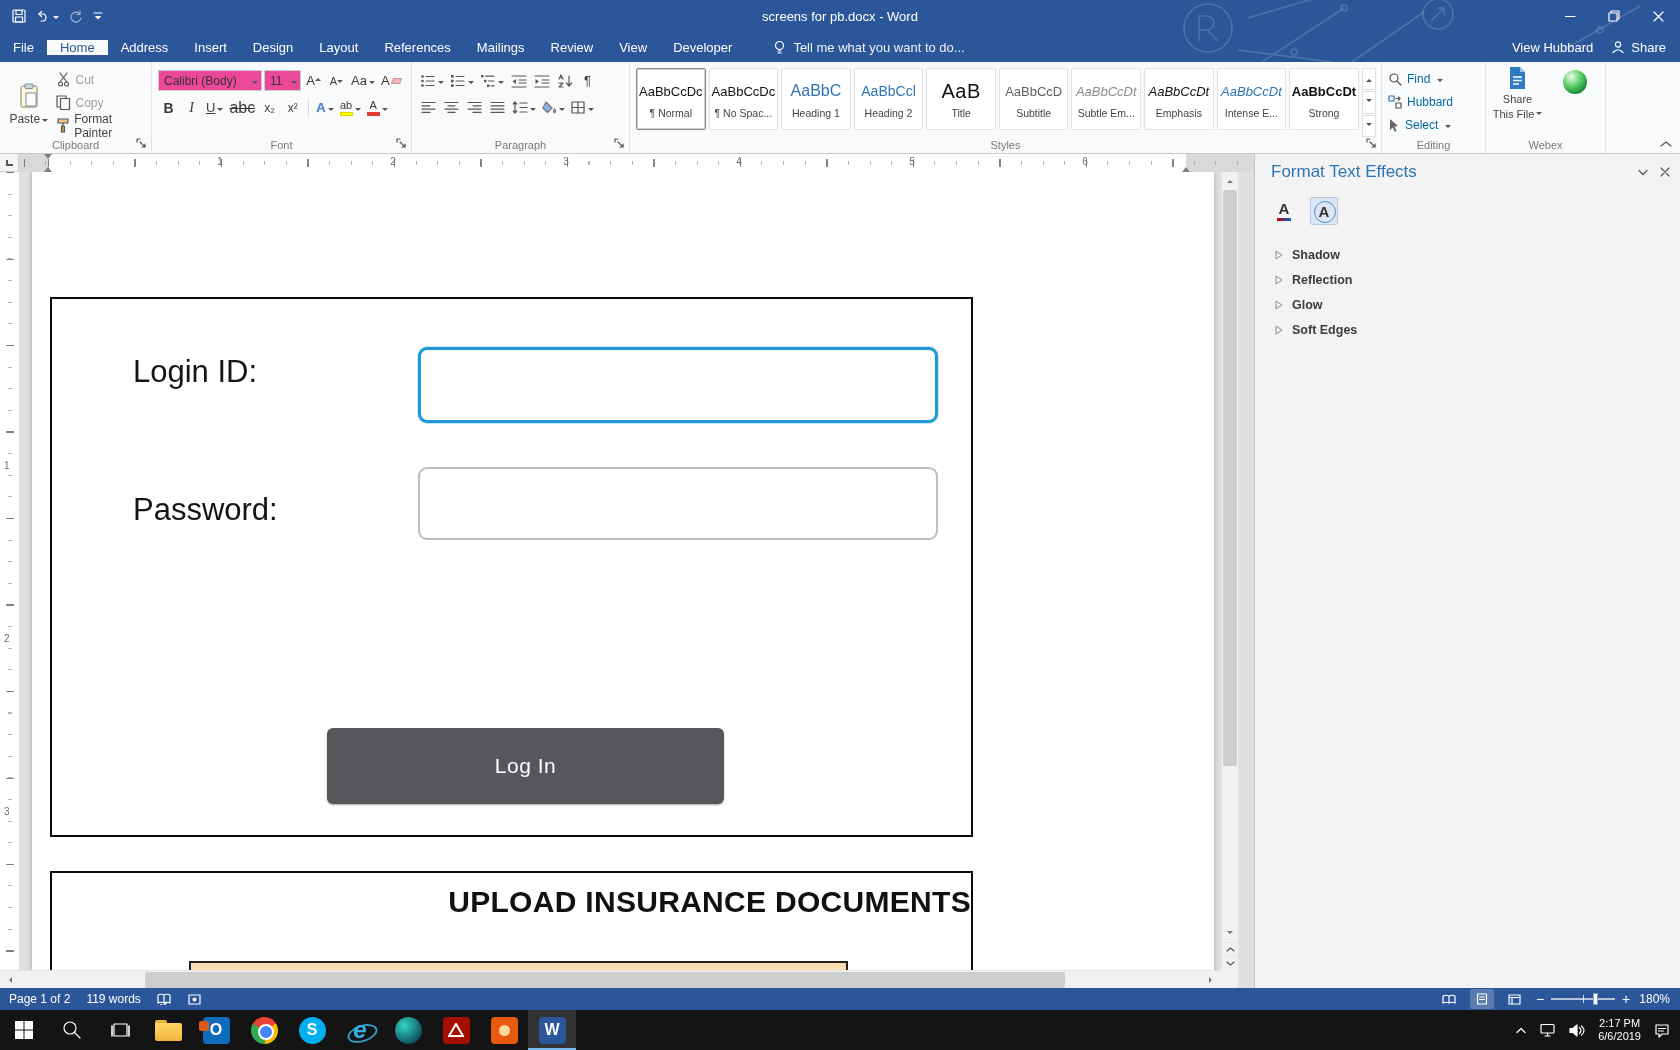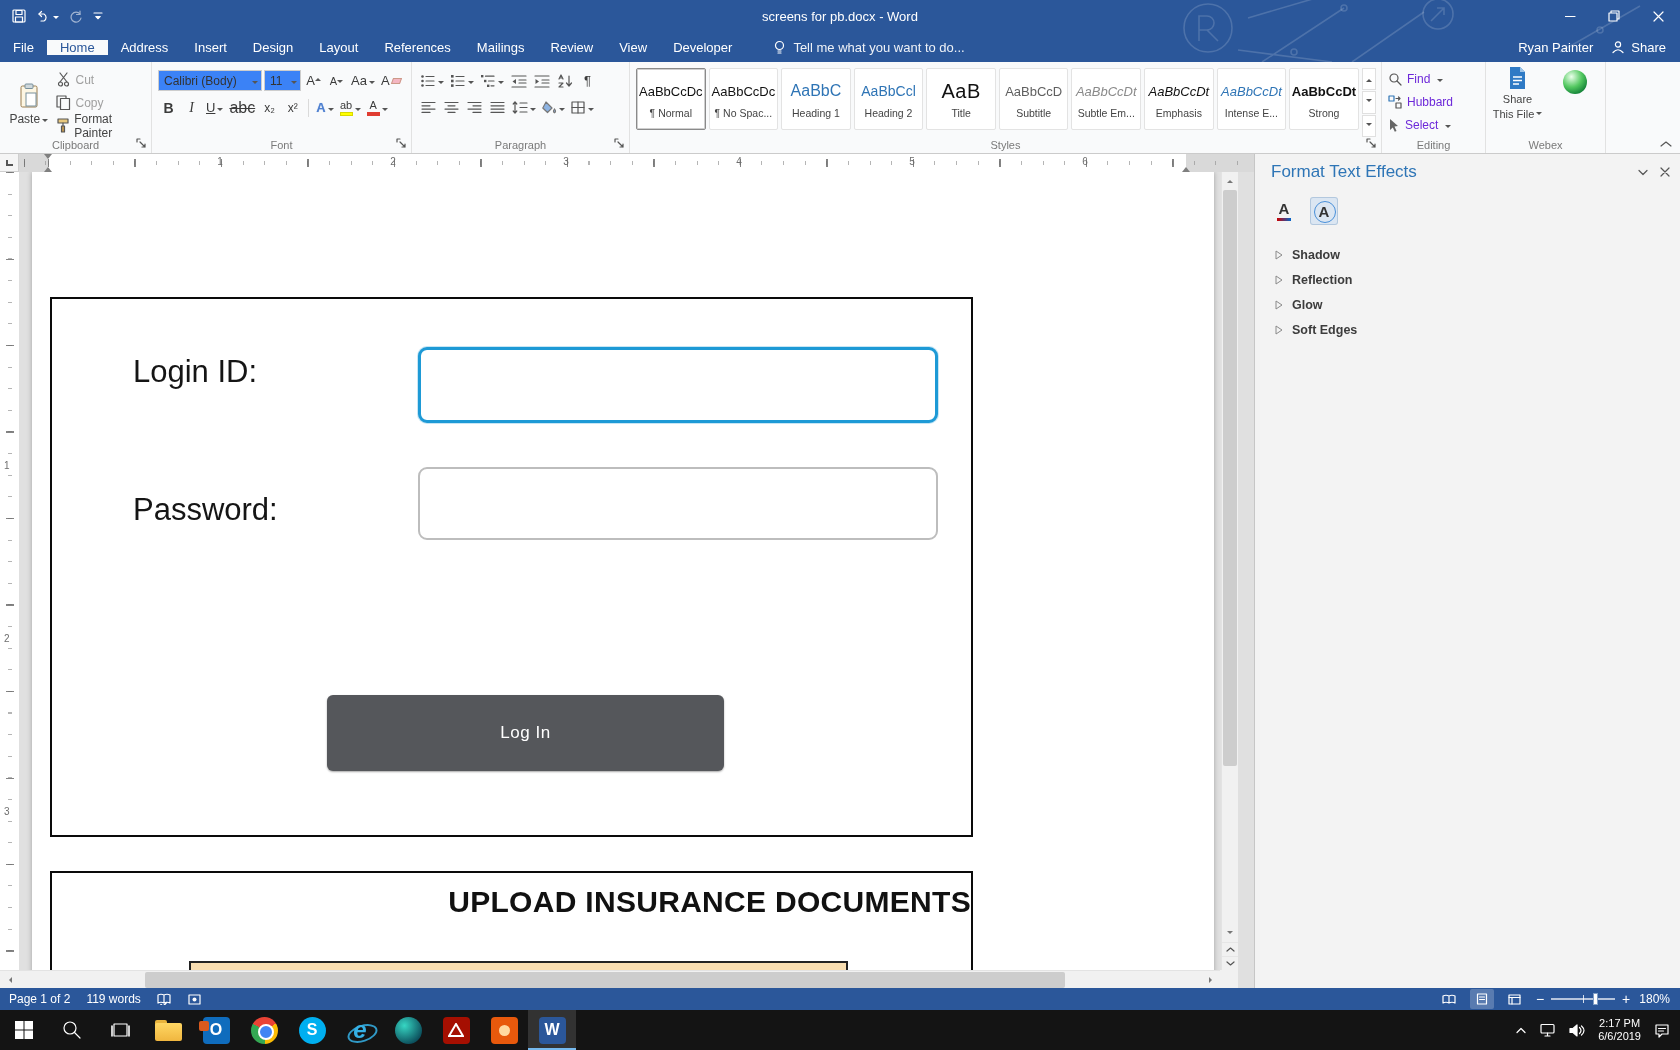--- a/index.html
+++ b/index.html
@@ -29,21 +29,21 @@
   .rg-label{position:absolute;bottom:2px;left:0;right:0;text-align:center;font-size:11px;color:#7a7a7a;}
   .launcher{position:absolute;bottom:4px;right:4px;}
   .g-clipboard{width:152px;display:flex;gap:4px;}
   .paste-btn{width:50px;display:flex;flex-direction:column;align-items:center;justify-content:center;gap:3px;border-radius:2px;padding-top:4px;}
   .paste-lab{font-size:12px;color:#444;display:flex;align-items:center;}
   .clip-small{display:flex;flex-direction:column;justify-content:flex-start;gap:4px;padding-top:3px;}
   .sbtn{display:flex;align-items:center;gap:5px;font-size:12px;color:#444;height:19px;}
   .sbtn.dim{color:#a0a0a0;}
   .g-font{width:260px;}
   .frow{display:flex;align-items:center;gap:2px;height:27px;}
-  .combo{height:21px;background:#3b82f6;border:1px solid #cdcdcd;display:flex;align-items:center;justify-content:space-between;font-size:12px;color:#333;padding:0 3px 0 5px;}
+  .combo{height:21px;background:#ec4899;border:1px solid #cdcdcd;display:flex;align-items:center;justify-content:space-between;font-size:12px;color:#333;padding:0 3px 0 5px;}
   .c-name{width:104px;}
   .c-size{width:37px;}
   .rbtn{min-width:21px;height:22px;display:inline-flex;align-items:center;justify-content:center;padding:0 2px;border-radius:2px;font-size:13px;color:#3b3b3b;}
   .dd{width:0;height:0;border:3.5px solid transparent;border-top-color:#555;margin-left:2px;margin-top:6px;display:inline-block;}
   .tri-s{width:0;height:0;border:3px solid transparent;display:inline-block;}
   .up{border-bottom-color:#555;margin-bottom:6px;}
   .dn{border-top-color:#555;margin-top:5px;}
   .b-bold{font-weight:bold;font-size:14px;}
   .b-italic{font-style:italic;font-family:"Liberation Serif",serif;font-size:14px;}
   .b-under{text-decoration:underline;font-size:13px;}
@@ -68,21 +68,21 @@
   .p-h2{color:#2e74b5;font-size:14px;}
   .p-title{font-size:20px;letter-spacing:.5px;}
   .p-sub{color:#5f5f5f;}
   .p-subtle{font-style:italic;color:#8a8a8a;}
   .p-emph{font-style:italic;}
   .p-intense{font-style:italic;color:#2e74b5;}
   .p-strong{font-weight:bold;}
   .st-scroll{width:16px;display:flex;flex-direction:column;gap:1px;}
   .st-sb{flex:1;background:#fff;border:1px solid #e0e0e0;display:flex;align-items:center;justify-content:center;}
   .g-edit{width:104px;display:flex;flex-direction:column;gap:4px;padding-top:7px;}
-  .erow{display:flex;align-items:center;gap:5px;font-size:12px;color:#6d28d9;height:19px;}
+  .erow{display:flex;align-items:center;gap:5px;font-size:12px;color:#0369a1;height:19px;}
   .g-webex{width:120px;display:flex;gap:6px;padding-top:4px;}
   .bigbtn{display:flex;flex-direction:column;align-items:center;gap:3px;font-size:11px;color:#444;width:58px;text-align:center;line-height:13px;}
   .webex-ball{width:24px;height:24px;border-radius:50%;background:radial-gradient(circle at 35% 28%,#eaffea,#53c860 45%,#0c7a33 82%);margin-top:4px;}
   .g-rest{flex:1;position:relative;border-right:none;}
   .collapse{position:absolute;right:8px;bottom:5px;}
 
   
   .workspace{position:absolute;top:154px;left:0;right:0;height:834px;display:flex;}
   .doc-col{width:1254px;display:flex;flex-direction:column;}
   .rulerrow{height:18px;background:#e8e8e8;display:flex;position:relative;}
@@ -109,21 +109,21 @@
   .vnums span:nth-of-type(1){top:288px}.vnums span:nth-of-type(2){top:461px}.vnums span:nth-of-type(3){top:634px}
 
   .page{position:absolute;left:32px;top:0;width:1182px;height:816px;background:#fff;box-shadow:0 0 5px rgba(0,0,0,.28);}
   .login-box{position:absolute;left:18px;top:125px;width:923px;height:540px;border:2px solid #0a0a0a;}
   .fld-label{position:absolute;left:81px;font-size:31px;color:#151515;}
   .lab-login{top:55px;}
   .lab-pass{top:193px;}
   .inp{position:absolute;left:366px;width:520px;background:#fff;}
   .inp-login{top:48px;height:76px;border:3px solid #1e9ad6;border-radius:9px;box-shadow:0 0 0 1px rgba(30,154,214,.25);}
   .inp-pass{top:168px;height:73px;border:2px solid #bdbdbd;border-radius:9px;}
-  .login-btn{position:absolute;left:275px;top:396px;width:397px;height:76px;background:#55575b;border-radius:6px;color:#fff;display:flex;align-items:center;justify-content:center;font-size:17px;letter-spacing:.5px;box-shadow:0 1px 2px rgba(0,0,0,.35);}
+  .login-btn{position:absolute;left:275px;top:429px;width:397px;height:76px;background:#55575b;border-radius:6px;color:#fff;display:flex;align-items:center;justify-content:center;font-size:21px;letter-spacing:.5px;box-shadow:0 1px 2px rgba(0,0,0,.35);}
   .upload-box{position:absolute;left:18px;top:699px;width:923px;height:160px;border:2px solid #0a0a0a;}
   .upload-h{margin-top:12px;text-align:right;font-size:30px;font-weight:bold;color:#111;letter-spacing:.3px;}
   .tan-box{position:absolute;left:137px;top:88px;width:659px;height:80px;background:#f8ddb0;border:2px solid #222;}
 
   
   .hscroll{position:absolute;left:0;right:34px;bottom:0;height:18px;background:#f1f1f1;border-top:1px solid #e3e3e3;display:flex;align-items:center;}
   .harrow{width:17px;height:18px;display:flex;align-items:center;justify-content:center;}
   .htrack{flex:1;position:relative;height:18px;}
   .hthumb{position:absolute;left:128px;width:920px;top:1px;bottom:1px;background:#cdcdcd;border-radius:2px;}
   .corner{position:absolute;right:16px;bottom:0;width:18px;height:18px;background:#f1f1f1;}
@@ -285,21 +285,21 @@
           <div class="tab">Developer</div>
         </div>
       <div class="tellme">
         <svg class="w" width="13" height="15">
             <circle cx="6.5" cy="5.5" r="4"></circle>
             <path d="M5 11 h3 M5 13 h3"></path>
           </svg>
         <span>Tell me what you want to do...</span>
       </div>
       <div class="tr-right">
-        <span>Ryan Painter</span>
+        <span>View Hubbard</span>
         <span class="share-btn">
           <svg class="w" width="14" height="14">
               <circle cx="7" cy="4.5" r="2.6"></circle>
               <path d="M2 12.5 q5 -5.5 10 0"></path>
             </svg>
           <span>Share</span>
         </span>
       </div>
     </div>
   </div>

